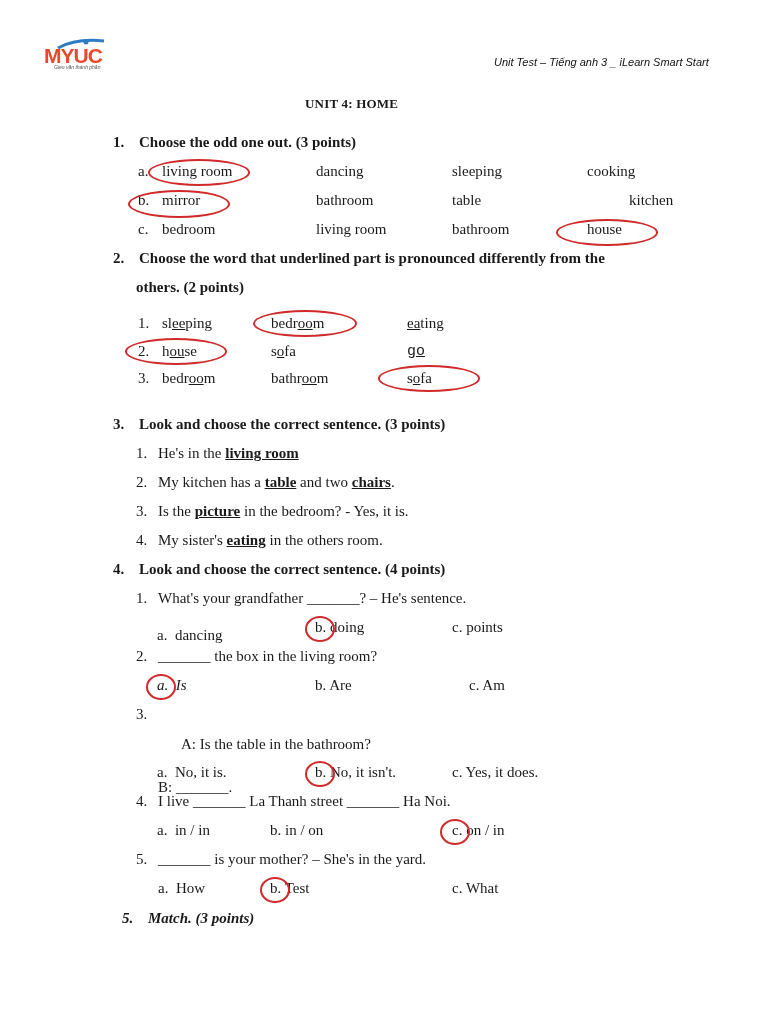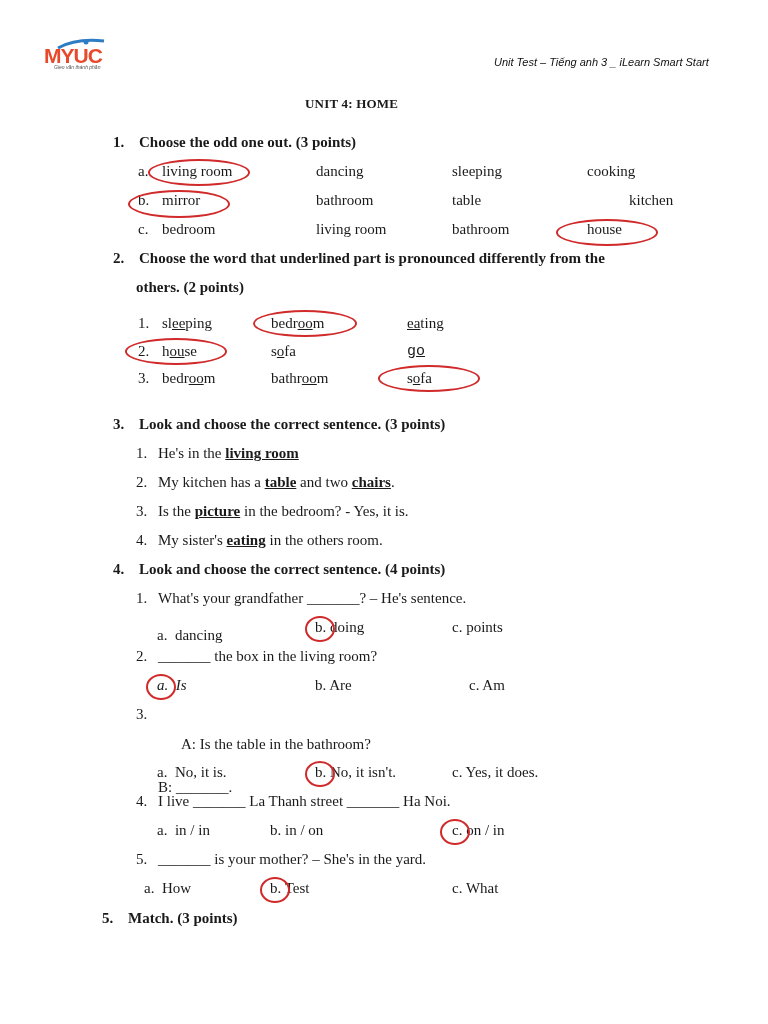--- a/index.html
+++ b/index.html
@@ -61,21 +61,21 @@
 <div class="abs q-head" style="left:113px; top:416px;">
   <span class="q-num">3.</span><span>Look and choose the correct sentence. (3 points)</span>
 </div>
 <div id="q3"></div>
 
 <div class="abs q-head" style="left:113px; top:561px;">
   <span class="q-num">4.</span><span>Look and choose the correct sentence. (4 points)</span>
 </div>
 <div id="q4"></div>
 
-<div class="abs q-head" style="left:102px; top:910px;">
+<div class="abs q-head" style="left:122px; top:910px;font-style:italic;">
   <span class="q-num">5.</span><span>Match. (3 points)</span>
 </div>
 
 <div class="abs txt" style="left: 138px; top: 163px;">a.</div>
 <div class="abs txt" style="left: 162px; top: 163px;">living room</div>
 <div class="abs txt" style="left: 316px; top: 163px;">dancing</div>
 <div class="abs txt" style="left: 452px; top: 163px;">sleeping</div>
 <div class="abs txt" style="left: 587px; top: 163px;">cooking</div>
 <div class="abs txt" style="left: 138px; top: 192px;">b.</div>
 <div class="abs txt" style="left: 162px; top: 192px;">mirror</div>
@@ -133,16 +133,16 @@
 <div class="abs txt" style="left: 452px; top: 764px; white-space: pre;">c. Yes, it does.</div>
 <div class="circle" style="left: 305px; top: 761px; width: 30px; height: 26px; border-color: rgb(208, 42, 42);"></div>
 <div class="abs txt" style="left: 136px; top: 793px;">4.</div>
 <div class="abs txt" style="left: 158px; top: 793px;">I live _______ La Thanh street _______ Ha Noi.</div>
 <div class="abs txt" style="left: 157px; top: 822px; white-space: pre;">a.  in / in</div>
 <div class="abs txt" style="left: 270px; top: 822px; white-space: pre;">b. in / on</div>
 <div class="abs txt" style="left: 452px; top: 822px; white-space: pre;">c. on / in</div>
 <div class="circle" style="left: 440px; top: 819px; width: 30px; height: 26px; border-color: rgb(208, 42, 42);"></div>
 <div class="abs txt" style="left: 136px; top: 851px;">5.</div>
 <div class="abs txt" style="left: 158px; top: 851px;">_______ is your mother? – She's in the yard.</div>
-<div class="abs txt" style="left: 144px; top: 880px; white-space: pre;">a.  How</div>
+<div class="abs txt" style="left: 158px; top: 880px; white-space: pre;">a.  How</div>
 <div class="abs txt" style="left: 270px; top: 880px; white-space: pre;">b. Test</div>
 <div class="abs txt" style="left: 452px; top: 880px; white-space: pre;">c. What</div>
 <div class="circle" style="left: 260px; top: 877px; width: 30px; height: 26px; border-color: rgb(208, 42, 42);"></div>
 
 </body></html>

